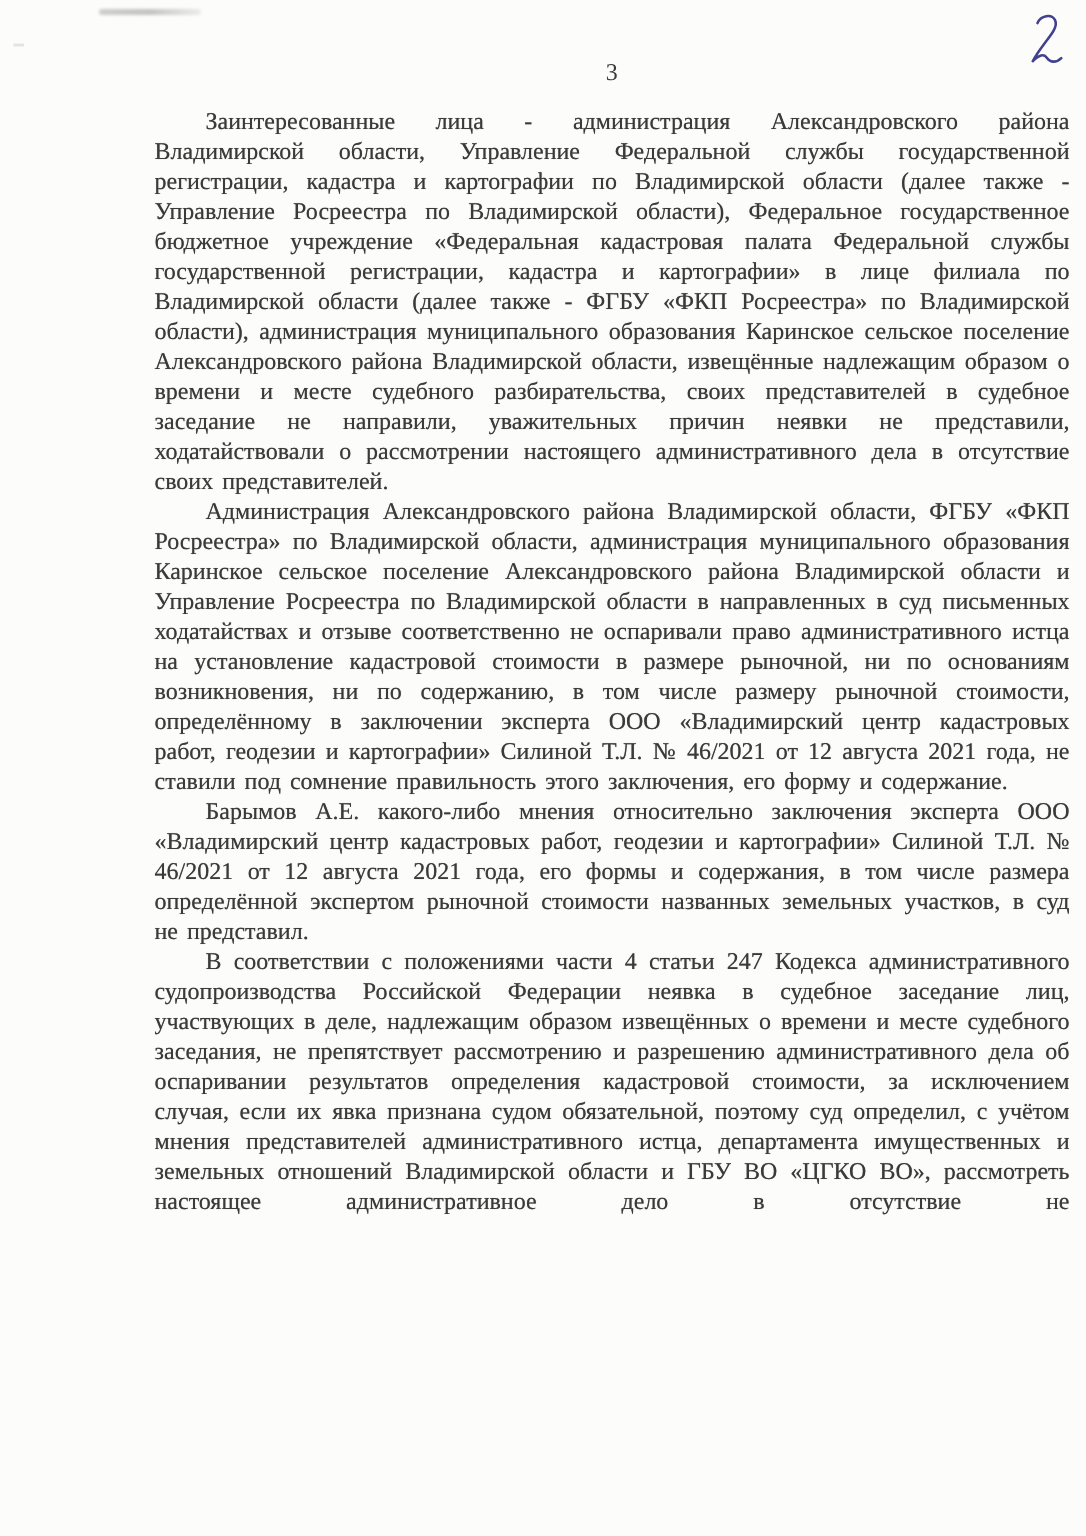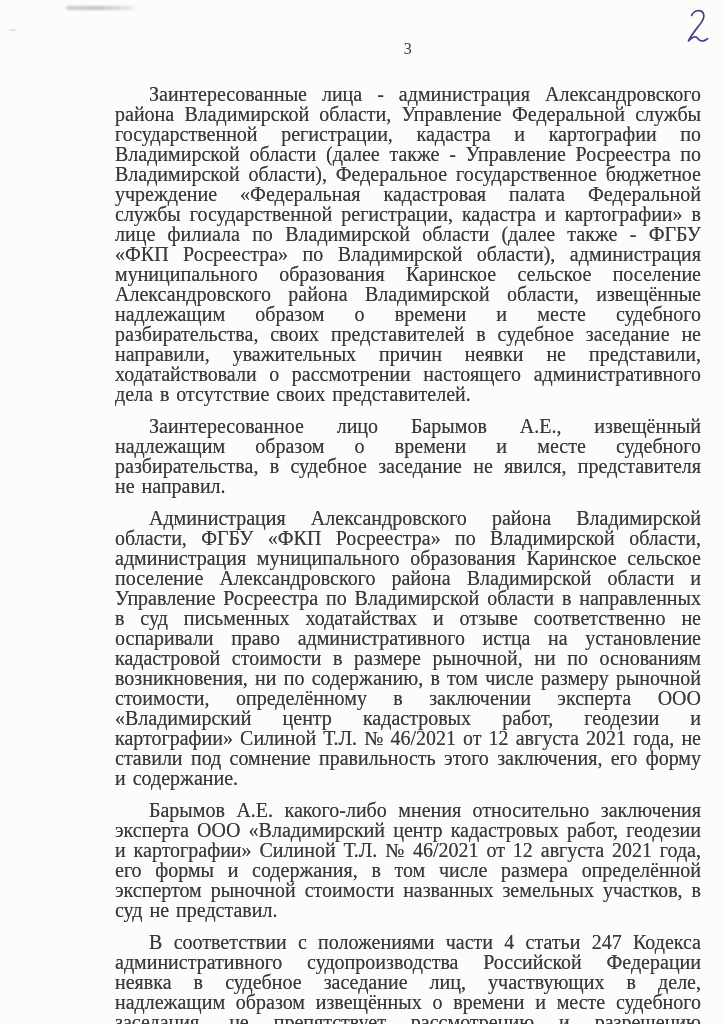--- a/index.html
+++ b/index.html
@@ -53,22 +53,22 @@
     font-size: 16px;
     letter-spacing: 0.5px;
   }
   .doc-body {
     position: absolute;
     top: 72px;
     left: 103px;
     width: 610px;
   }
   .para {
-    margin: 12px;
-    font-size: 20px;
+    margin: 0;
+    font-size: 16px;
     line-height: 20px;
     text-align: justify;
     text-indent: 34px;
     word-spacing: 2px;
     
     text-shadow: 0 0 0.45px rgba(70, 70, 70, 0.75);
   }
   
   .doc-body .para:last-child {
     text-align-last: justify;
@@ -85,19 +85,18 @@
   <div class="handwritten">
     <svg width="32" height="36" viewBox="0 0 30 34" aria-hidden="true">
       <path d="M9 7 C11 2 18 1 20 5 C22 9 18 14 14 19 C11 23 8 27 6 31 C10 27 13 26 15 29 C17 32 21 32 24 29" fill="none" stroke-width="1.6" stroke-linecap="round" stroke-linejoin="round" stroke="#41418f"></path>
     </svg>
   </div>
 
   <div class="page-number">3</div>
 
   <div class="doc-body">
       <p class="para">Заинтересованные лица - администрация Александровского района Владимирской области, Управление Федеральной службы государственной регистрации, кадастра и картографии по Владимирской области (далее также - Управление Росреестра по Владимирской области), Федеральное государственное бюджетное учреждение «Федеральная кадастровая палата Федеральной службы государственной регистрации, кадастра и картографии» в лице филиала по Владимирской области (далее также - ФГБУ «ФКП Росреестра» по Владимирской области), администрация муниципального образования Каринское сельское поселение Александровского района Владимирской области, извещённые надлежащим образом о времени и месте судебного разбирательства, своих представителей в судебное заседание не направили, уважительных причин неявки не представили, ходатайствовали о рассмотрении настоящего административного дела в отсутствие своих представителей.</p>
-      <p class="para">Заинтересованное лицо Барымов А.Е., извещённый надлежащим образом о времени и месте судебного разбирательства, в судебное заседание не явился, представителя не направил.</p>
       <p class="para">Администрация Александровского района Владимирской области, ФГБУ «ФКП Росреестра» по Владимирской области, администрация муниципального образования Каринское сельское поселение Александровского района Владимирской области и Управление Росреестра по Владимирской области в направленных в суд письменных ходатайствах и отзыве соответственно не оспаривали право административного истца на установление кадастровой стоимости в размере рыночной, ни по основаниям возникновения, ни по содержанию, в том числе размеру рыночной стоимости, определённому в заключении эксперта ООО «Владимирский центр кадастровых работ, геодезии и картографии» Силиной Т.Л. № 46/2021 от 12 августа 2021 года, не ставили под сомнение правильность этого заключения, его форму и содержание.</p>
       <p class="para">Барымов А.Е. какого-либо мнения относительно заключения эксперта ООО «Владимирский центр кадастровых работ, геодезии и картографии» Силиной Т.Л. № 46/2021 от 12 августа 2021 года, его формы и содержания, в том числе размера определённой экспертом рыночной стоимости названных земельных участков, в суд не представил.</p>
       <p class="para">В соответствии с положениями части 4 статьи 247 Кодекса административного судопроизводства Российской Федерации неявка в судебное заседание лиц, участвующих в деле, надлежащим образом извещённых о времени и месте судебного заседания, не препятствует рассмотрению и разрешению административного дела об оспаривании результатов определения кадастровой стоимости, за исключением случая, если их явка признана судом обязательной, поэтому суд определил, с учётом мнения представителей административного истца, департамента имущественных и земельных отношений Владимирской области и ГБУ ВО «ЦГКО ВО», рассмотреть настоящее административное дело в отсутствие не</p>
     </div>
 
 </div>
 
 </body></html>

